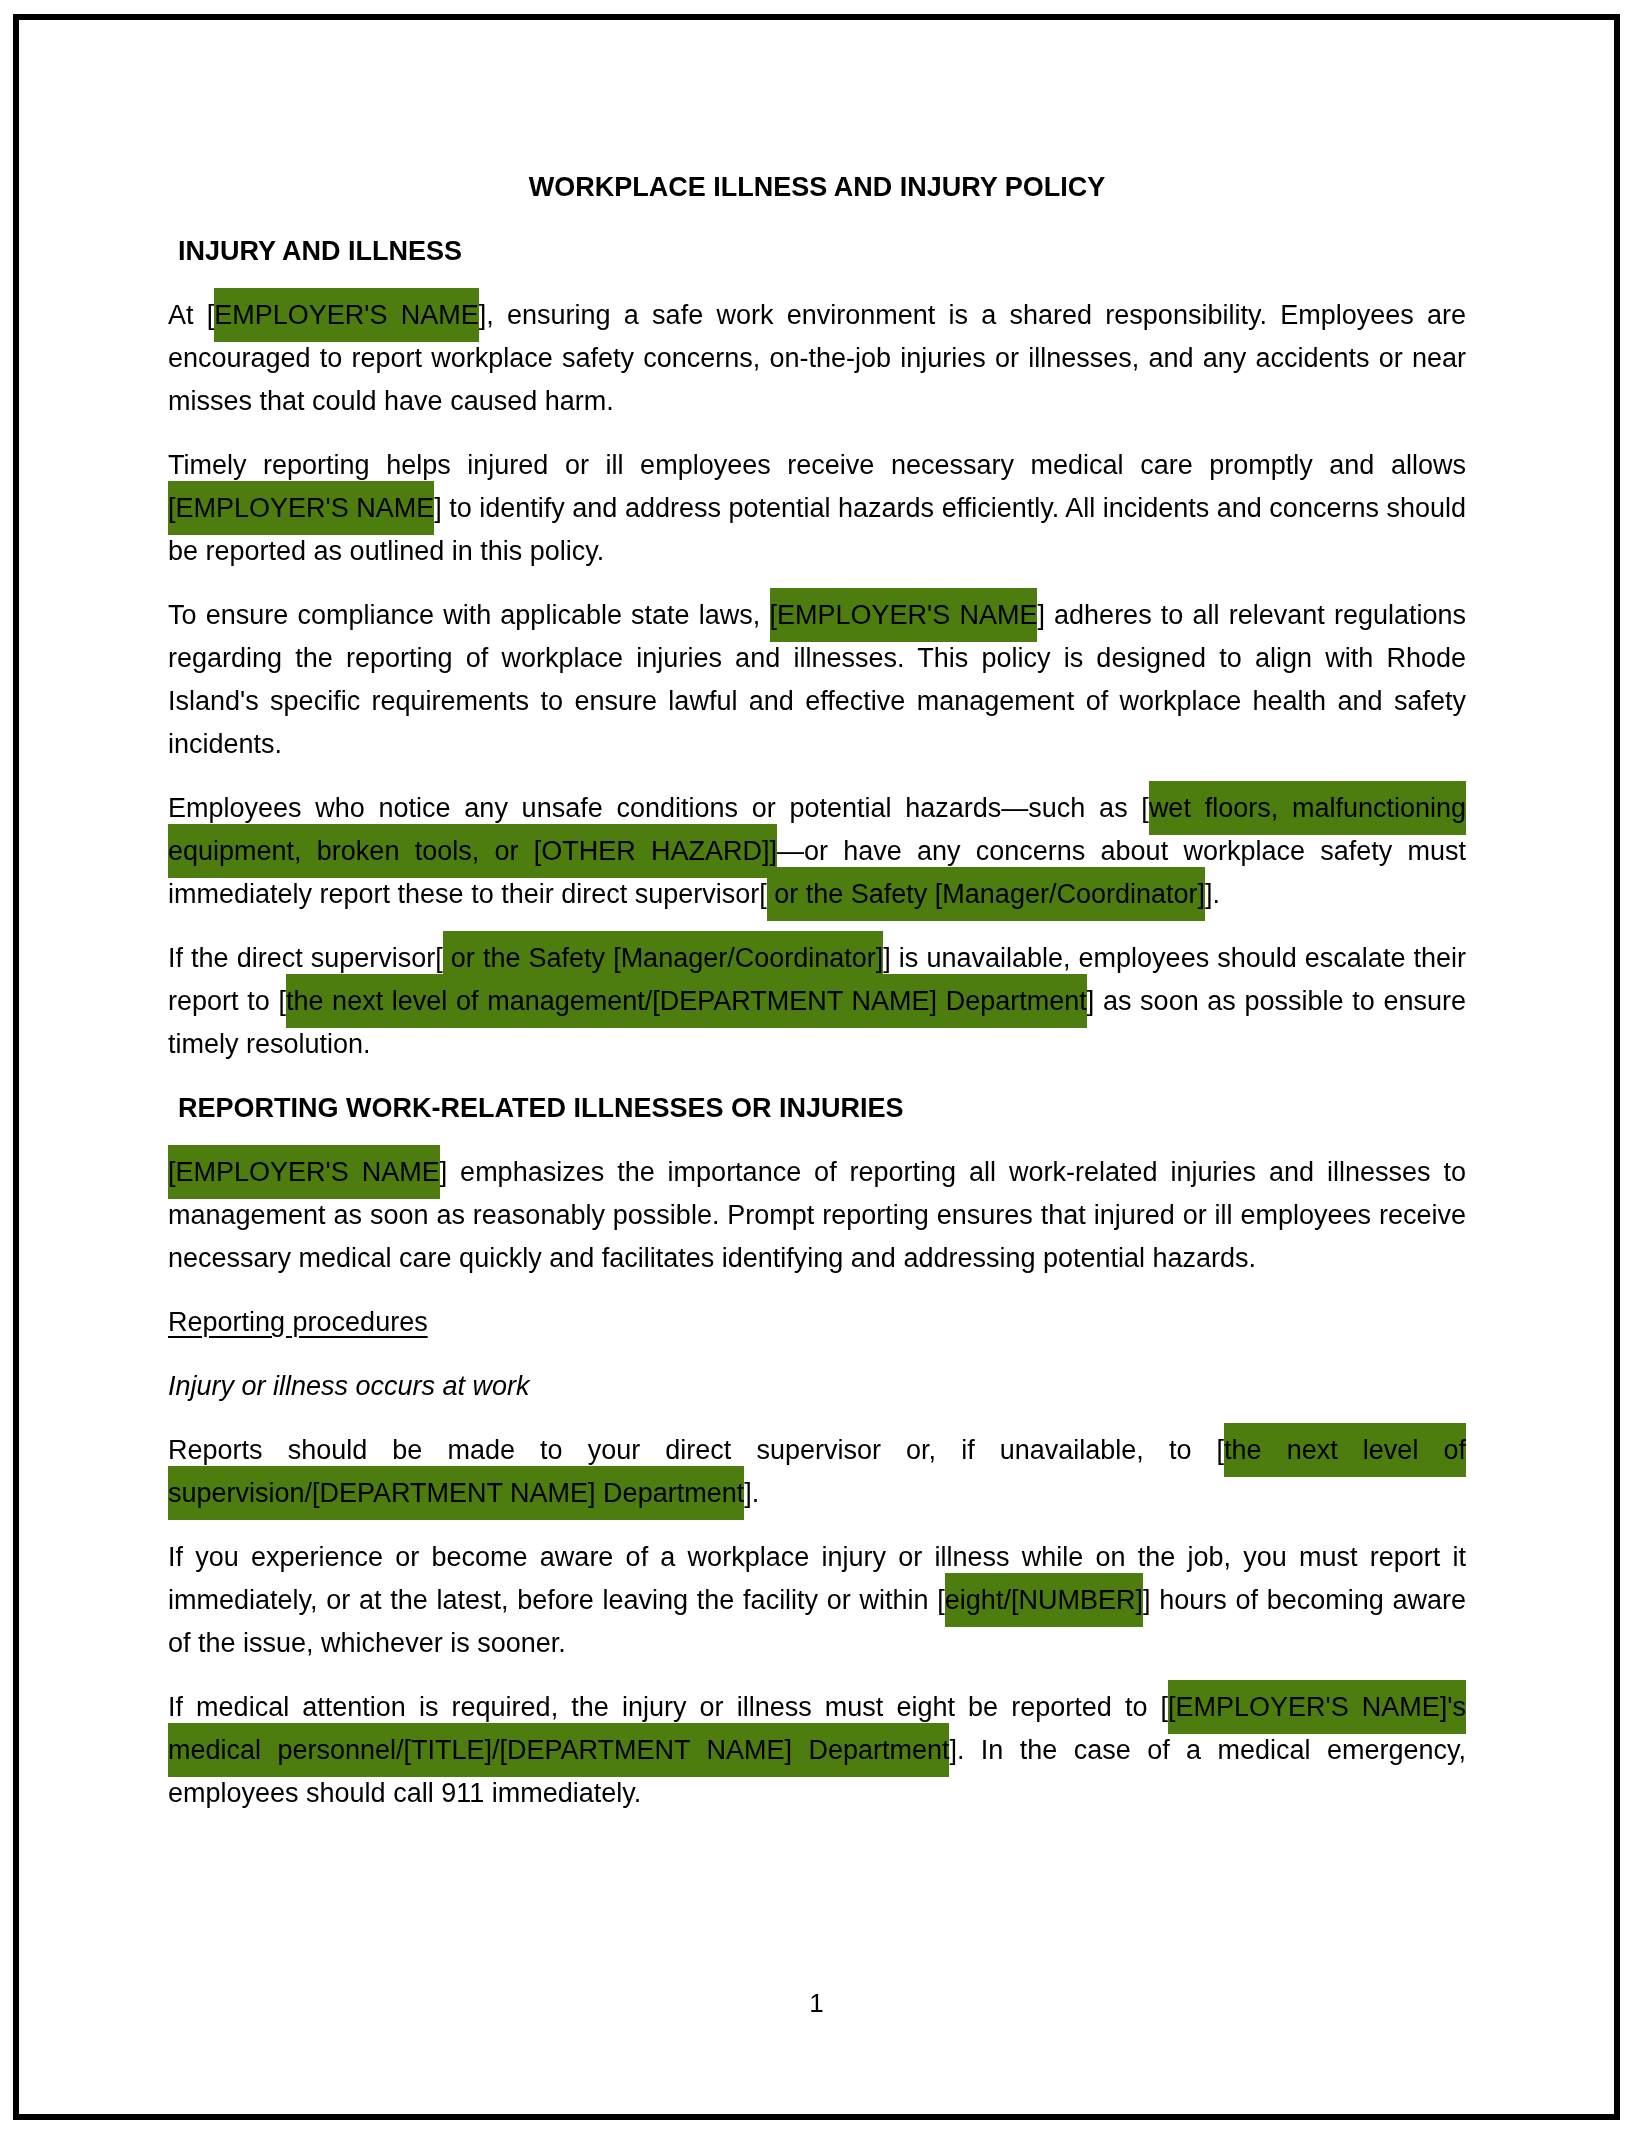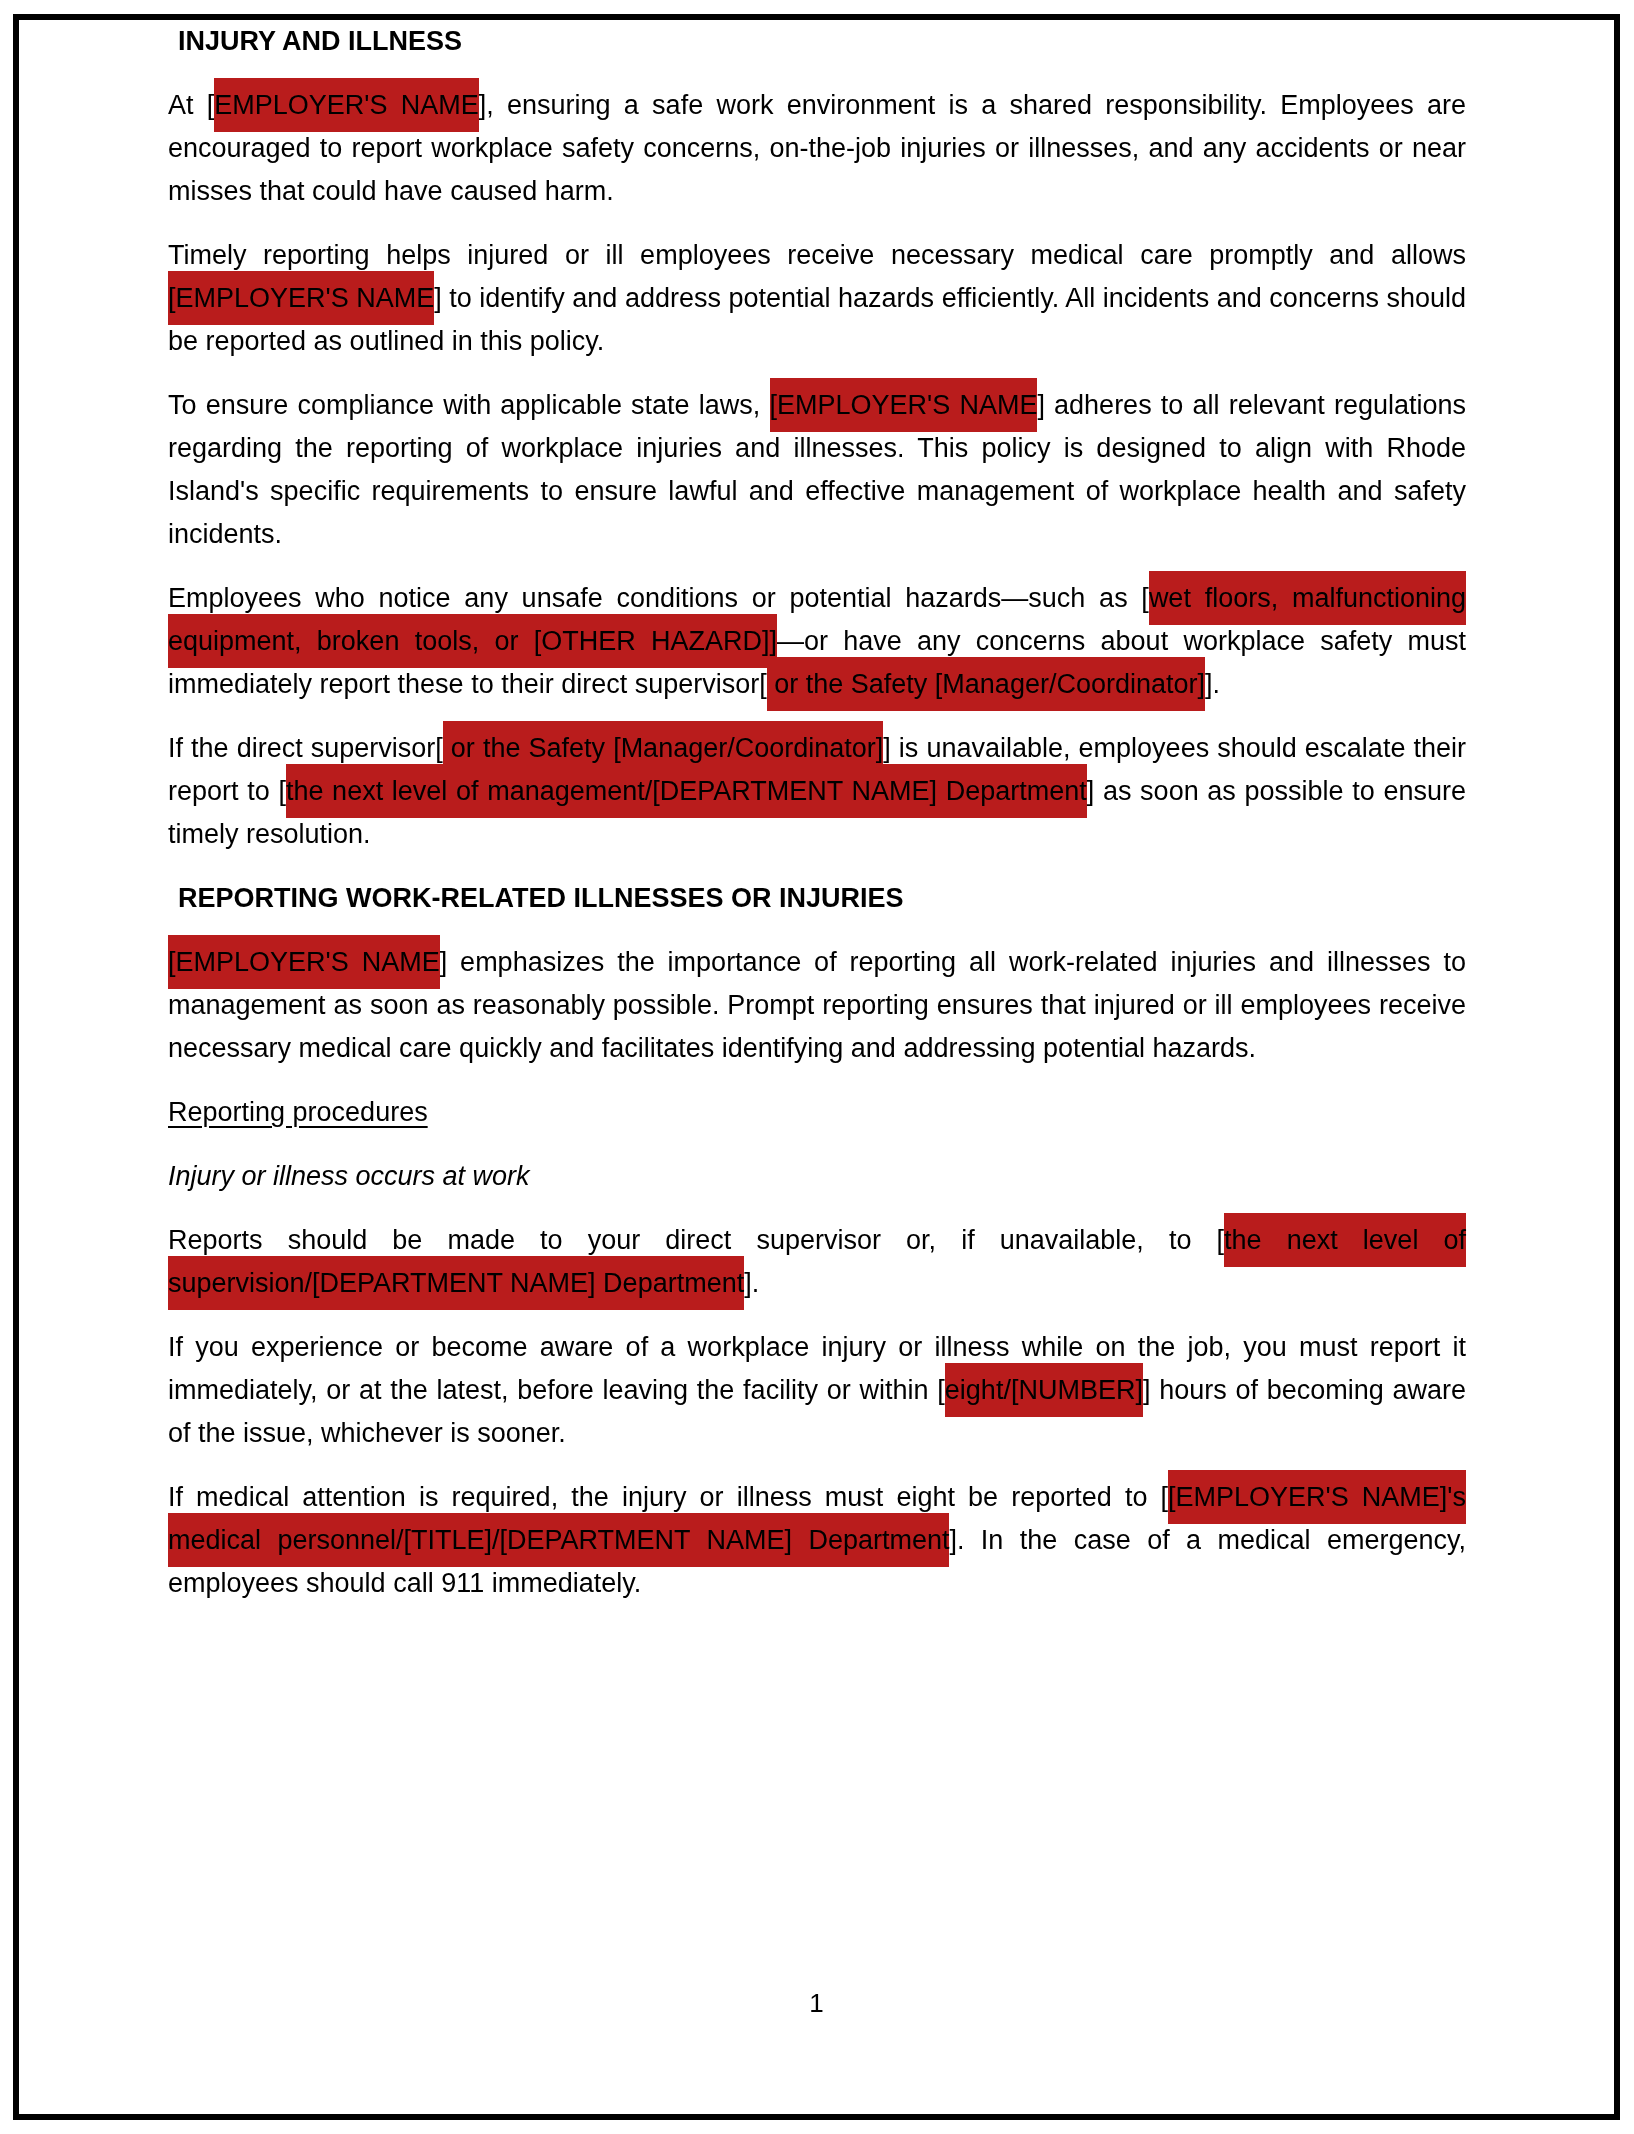--- a/index.html
+++ b/index.html
@@ -54,39 +54,40 @@
     text-underline-offset: 5px;
   }
   h3.italic {
     font-style: italic;
   }
   p.body-par {
     margin: 0 0 21px 0;
     text-align: justify;
   }
   .hl {
-    background: #b91c1c;
+    background: #4d7c0f;
     padding: 12px 0;
   }
   .footer {
     position: absolute;
     left: 0;
     right: 0;
     bottom: 89px;
     text-align: center;
     font-size: 26px;
     line-height: 43px;
   }
 </style>
 </head>
 <body>
 
 <div class="page">
   <div class="content">
 
+    <h1 class="doc-title">WORKPLACE ILLNESS AND INJURY POLICY</h1>
 
     <section>
       <h2 class="sec-heading">INJURY AND ILLNESS</h2>
       <p class="body-par"><span>At [</span><span class="hl">EMPLOYER'S NAME</span><span>], ensuring a safe work environment is a shared responsibility. Employees are encouraged to report workplace safety concerns, on-the-job injuries or illnesses, and any accidents or near misses that could have caused harm.</span></p>
       <p class="body-par"><span>Timely reporting helps injured or ill employees receive necessary medical care promptly and allows </span><span class="hl">[EMPLOYER'S NAME</span><span>] to identify and address potential hazards efficiently. All incidents and concerns should be reported as outlined in this policy.</span></p>
       <p class="body-par"><span>To ensure compliance with applicable state laws, </span><span class="hl">[EMPLOYER'S NAME</span><span>] adheres to all relevant regulations regarding the reporting of workplace injuries and illnesses. This policy is designed to align with Rhode Island's specific requirements to ensure lawful and effective management of workplace health and safety incidents.</span></p>
     </section>
 
     <section>
       <p class="body-par"><span>Employees who notice any unsafe conditions or potential hazards—such as [</span><span class="hl">wet floors, malfunctioning equipment, broken tools, or [OTHER HAZARD]]</span><span>—or have any concerns about workplace safety must immediately report these to their direct supervisor[</span><span class="hl"> or the Safety [Manager/Coordinator]</span><span>].</span></p>

